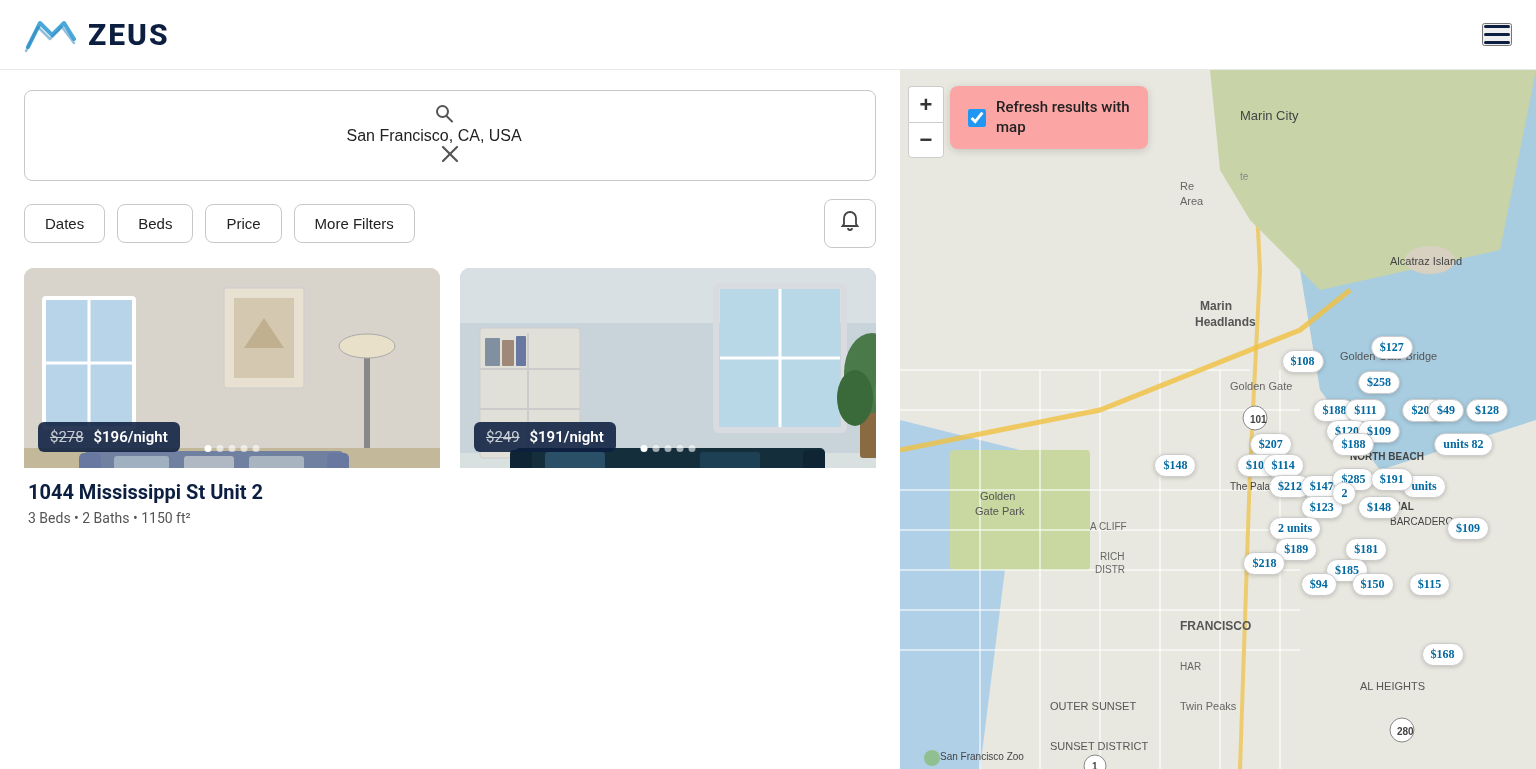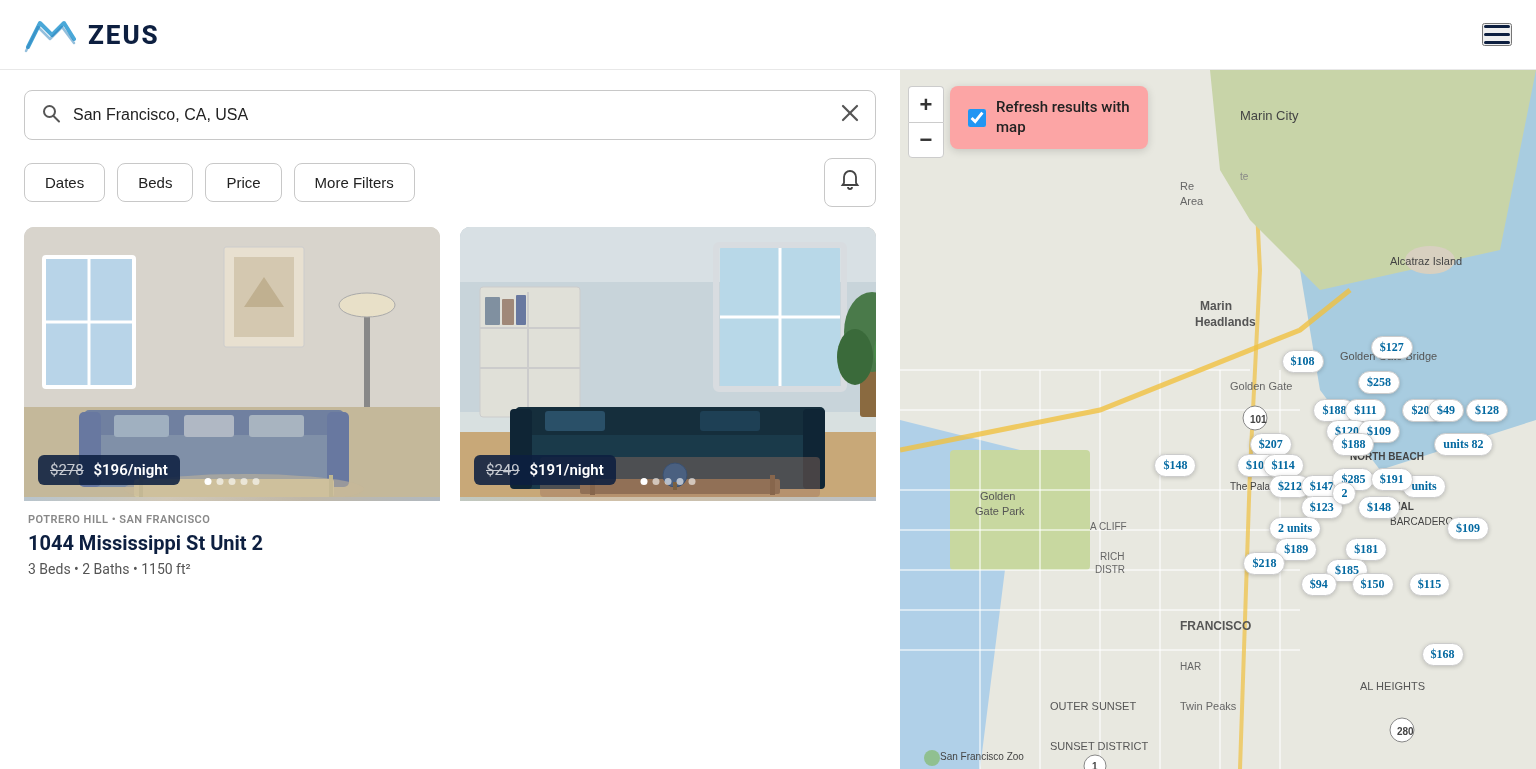--- a/index.html
+++ b/index.html
@@ -18,21 +18,21 @@
     .logo-area {
       display: flex;
       align-items: center;
       gap: 12px;
     }
     .logo-icon {
       width: 52px;
       height: 40px;
     }
     .logo-text {
-      font-size: 26px;
+      font-size: 30px;
       font-weight: 800;
       color: #0d1f40;
       letter-spacing: 2px;
     }
     .hamburger {
       cursor: pointer;
       display: flex;
       flex-direction: column;
       gap: 5px;
     }
@@ -61,20 +61,21 @@
 
     
     .search-bar {
       display: flex;
       align-items: center;
       border: 1.5px solid #c8c8c8;
       border-radius: 8px;
       padding: 12px 16px;
       margin-bottom: 18px;
       background: #fff;
+      flex-direction: column;
     }
     .search-icon-wrap {
       margin-right: 12px;
       color: #555;
       font-size: 18px;
     }
     .search-input {
       flex: 1;
       font-size: 16px;
       color: #222;
@@ -137,21 +138,21 @@
 
     .listing-card {
       border-radius: 10px;
       overflow: hidden;
       background: #fff;
       cursor: pointer;
     }
 
     .listing-image-wrap {
       position: relative;
-      height: 274px;
+      height: 200px;
       background: #e8e8e8;
       overflow: hidden;
     }
     .price-badge {
       position: absolute;
       bottom: 16px;
       left: 14px;
       background: rgba(13, 31, 64, 0.88);
       color: #fff;
       border-radius: 6px;
@@ -396,21 +397,20 @@
           </div>
           <div class="dots-indicator">
             <div class="dot active"></div>
             <div class="dot"></div>
             <div class="dot"></div>
             <div class="dot"></div>
             <div class="dot"></div>
           </div>
         </div>
         <div class="listing-info">
-          <div class="listing-location">POTRERO HILL • SAN FRANCISCO</div>
           <div class="listing-title">1044 Mississippi St Unit 2</div>
           <div class="listing-details">3 Beds  •  2 Baths  •  1150 ft²</div>
         </div>
       </div>
 
       <div class="listing-card">
         <div class="listing-image-wrap room-img-2">
 
           <svg width="440" height="270" viewBox="0 0 440 270" xmlns="http://www.w3.org/2000/svg" style="position:absolute;inset:0;">
 

